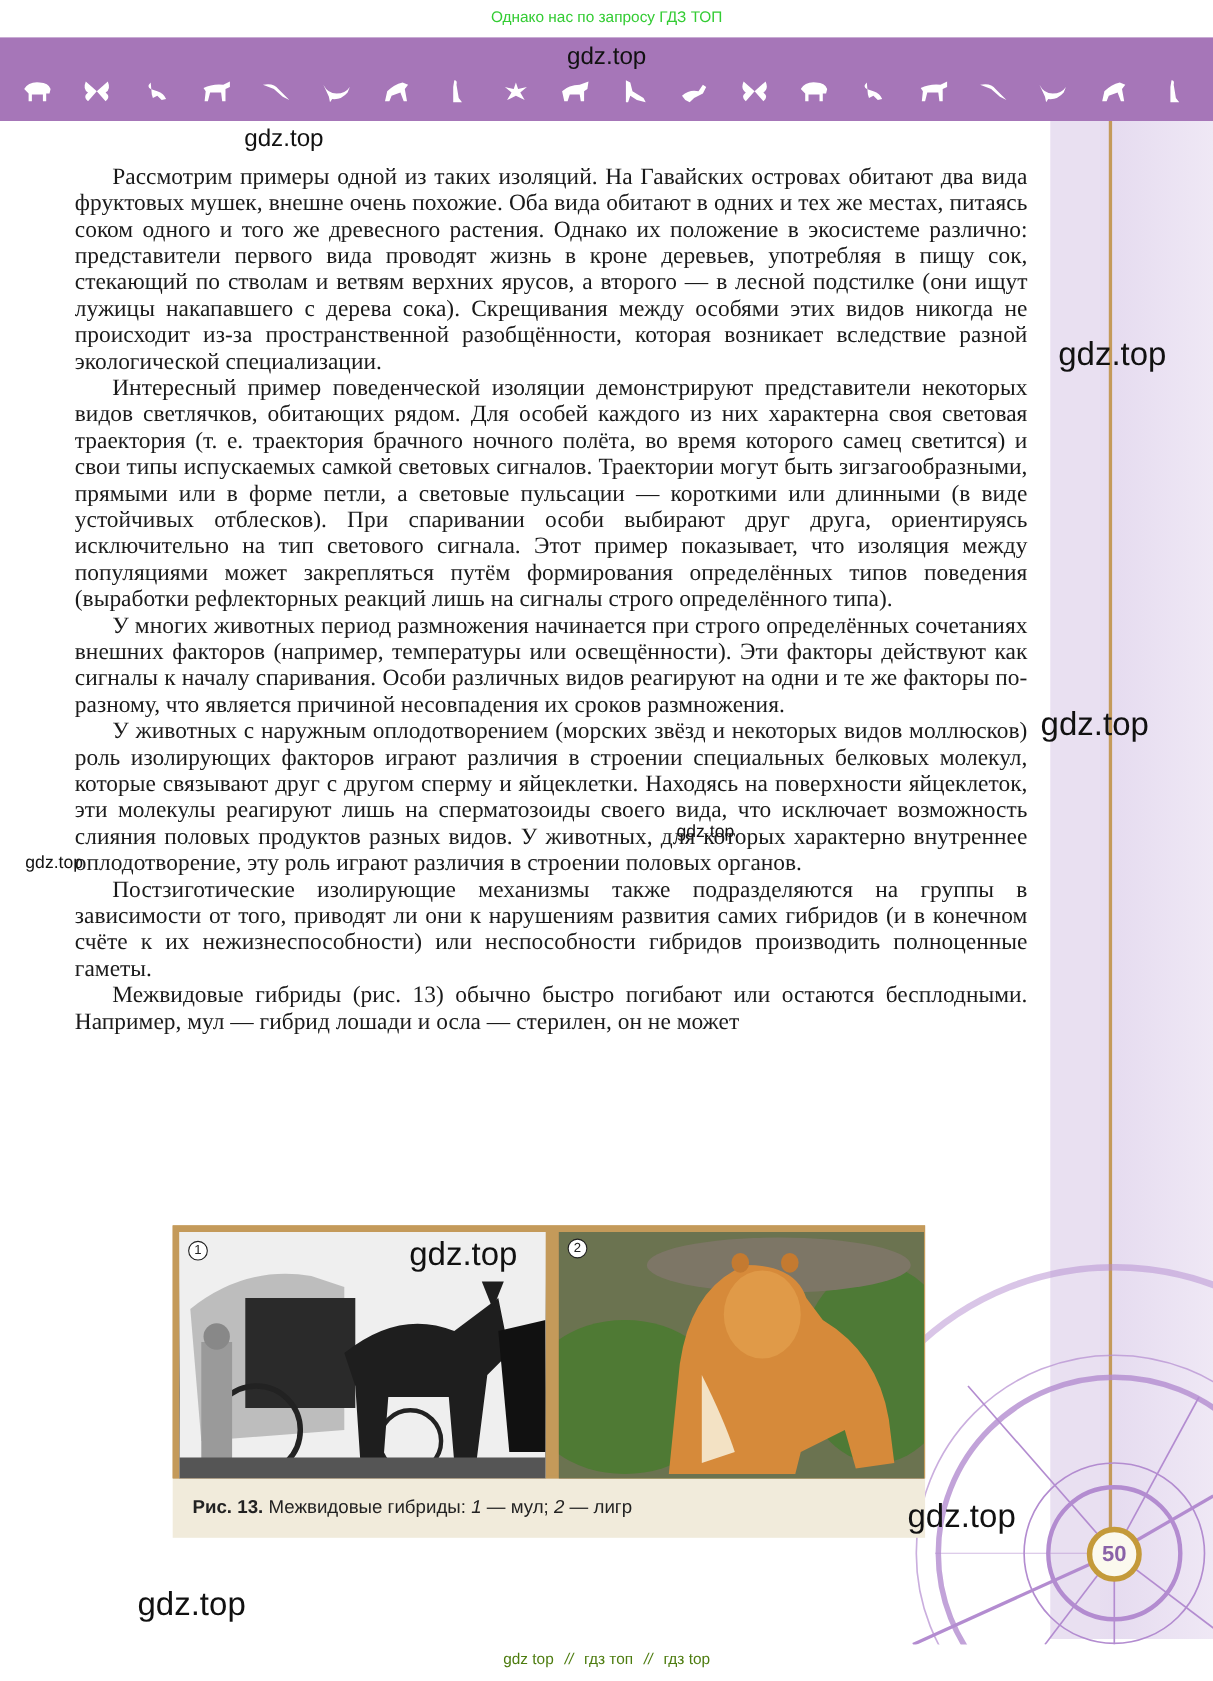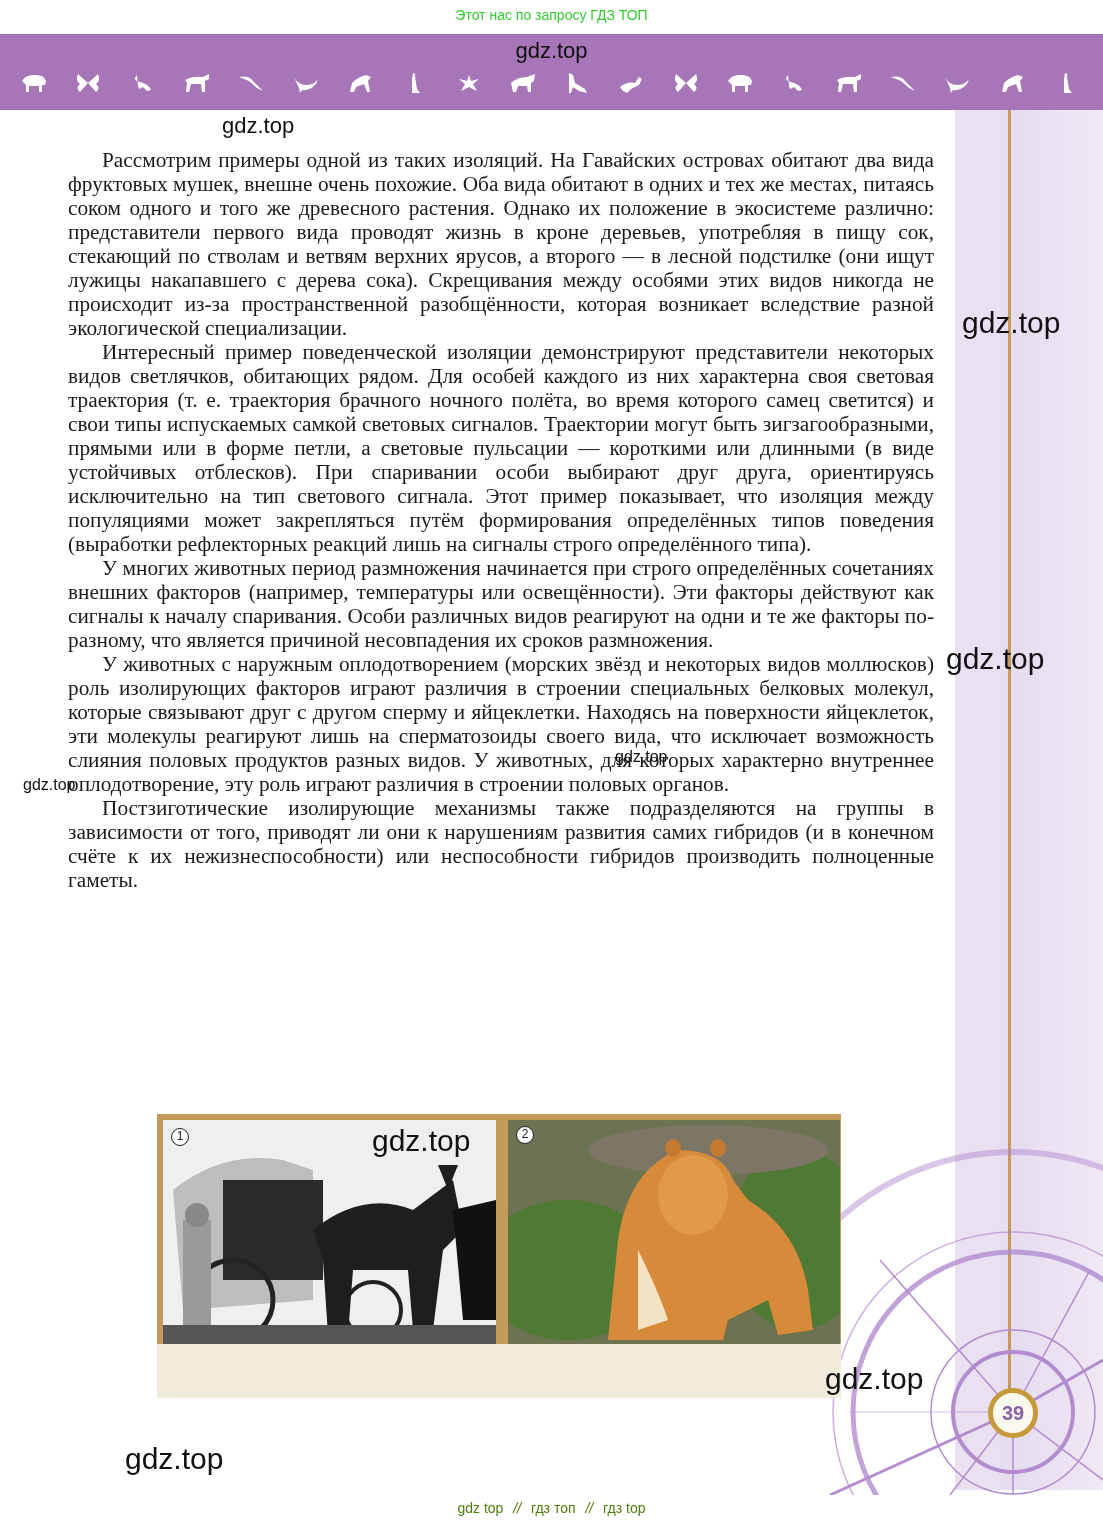--- a/index.html
+++ b/index.html
@@ -86,21 +86,21 @@
   .caption i { font-style: italic; }
 
   .footer-links {
     position: absolute; left: 0; top: 1500px; width: 1103px; text-align: center;
     font-family: "Liberation Sans", sans-serif; font-size: 14px; color: #4d7c0f;
   }
 </style>
 </head>
 <body>
 
-<div class="top-banner">Этот нас по запросу ГДЗ ТОП</div>
+<div class="top-banner">Однако нас по запросу ГДЗ ТОП</div>
 
 <div class="header-band">
   <div class="wm">gdz.top</div>
   <div class="animal-row" id="animal-row">
       <div class="animal">
         <svg viewBox="0 0 28 24" fill="#ffffff">
           <path d="M2 10 Q6 3 16 4 Q24 4 26 10 L25 14 L22 14 L22 21 L19 21 L19 15 L9 15 L9 21 L6 21 L6 14 Z"></path>
         </svg>
       </div>
       <div class="animal">
@@ -223,20 +223,21 @@
     <line x1="193" y1="312" x2="193" y2="395" stroke-width="1.5"></line>
   </g>
 </svg>
 
 <div class="text-col">
   <p class="ind">Рассмотрим примеры одной из таких изоляций. На Гавайских островах обитают два вида фруктовых мушек, внешне очень похожие. Оба вида обитают в одних и тех же местах, питаясь соком одного и того же древесного растения. Однако их положение в экосистеме различно: представители первого вида проводят жизнь в кроне деревьев, употребляя в пищу сок, стекающий по стволам и ветвям верхних ярусов, а второго — в лесной подстилке (они ищут лужицы накапавшего с дерева сока). Скрещивания между особями этих видов никогда не происходит из-за пространственной разобщённости, которая возникает вследствие разной экологической специализации.</p>
   <p class="ind">Интересный пример поведенческой изоляции демонстрируют представители некоторых видов светлячков, обитающих рядом. Для особей каждого из них характерна своя световая траектория (т. е. траектория брачного ночного полёта, во время которого самец светится) и свои типы испускаемых самкой световых сигналов. Траектории могут быть зигзагообразными, прямыми или в форме петли, а световые пульсации — короткими или длинными (в виде устойчивых отблесков). При спаривании особи выбирают друг друга, ориентируясь исключительно на тип светового сигнала. Этот пример показывает, что изоляция между популяциями может закрепляться путём формирования определённых типов поведения (выработки рефлекторных реакций лишь на сигналы строго определённого типа).</p>
   <p class="ind">У многих животных период размножения начинается при строго определённых сочетаниях внешних факторов (например, температуры или освещённости). Эти факторы действуют как сигналы к началу спаривания. Особи различных видов реагируют на одни и те же факторы по-разному, что является причиной несовпадения их сроков размножения.</p>
   <p class="ind">У животных с наружным оплодотворением (морских звёзд и некоторых видов моллюсков) роль изолирующих факторов играют различия в строении специальных белковых молекул, которые связывают друг с другом сперму и яйцеклетки. Находясь на поверхности яйцеклеток, эти молекулы реагируют лишь на сперматозоиды своего вида, что исключает возможность слияния половых продуктов разных видов. У животных, для которых характерно внутреннее оплодотворение, эту роль играют различия в строении половых органов.</p>
   <p class="ind"><b>Постзиготические изолирующие механизмы</b><span> также подразделяются на группы в зависимости от того, приводят ли они к нарушениям развития самих гибридов (и в конечном счёте к их нежизнеспособности) или неспособности гибридов производить полноценные гаметы.</span></p>
+  <p class="ind">Межвидовые гибриды (рис. 13) обычно быстро погибают или остаются бесплодными. Например, мул — гибрид лошади и осла — стерилен, он не может</p>
 </div>
 
 <div class="wm-abs" style="left:222px;top:113px;font-size:22px;">gdz.top</div>
 <div class="wm-abs" style="left:962px;top:306px;font-size:30px;">gdz.top</div>
 <div class="wm-abs" style="left:946px;top:642px;font-size:30px;">gdz.top</div>
 <div class="wm-abs" style="left:615px;top:748px;font-size:16px;">gdz.top</div>
 <div class="wm-abs" style="left:23px;top:776px;font-size:16px;">gdz.top</div>
 
 <div class="figure">
   <div class="fig-frame">
@@ -265,26 +266,29 @@
         <ellipse cx="200" cy="30" rx="120" ry="25" fill="#7d7666"></ellipse>
         <path d="M100 220 L110 120 Q120 50 170 30 Q215 30 225 60 L240 80 Q290 110 300 170 L305 210 L270 215 L260 180 L220 200 L215 220 Z" fill="#d68a3a"></path>
         <path d="M130 130 Q150 170 160 200 L130 210 Z" fill="#f3e2c4"></path>
         <ellipse cx="185" cy="75" rx="35" ry="40" fill="#e09a48"></ellipse>
         <ellipse cx="165" cy="28" rx="8" ry="9" fill="#c47a30"></ellipse>
         <ellipse cx="210" cy="28" rx="8" ry="9" fill="#c47a30"></ellipse>
       </svg>
       <div class="num-badge" style="left:8px;top:6px;background:#fff;">2</div>
     </div>
   </div>
+  <div class="caption">
+    <b>Рис. 13.</b><span> Межвидовые гибриды: </span><i>1</i><span> — мул; </span><i>2</i><span> — лигр</span>
+  </div>
 </div>
 
 <div class="wm-abs" style="left:825px;top:1362px;font-size:30px;">gdz.top</div>
 <div class="wm-abs" style="left:125px;top:1442px;font-size:30px;">gdz.top</div>
 
-<div class="page-num">39</div>
+<div class="page-num">50</div>
 
 <div class="footer-links">
   <span>gdz top</span>
   <span style="margin:0 6px;font-style:italic;">//</span>
   <span>гдз топ</span>
   <span style="margin:0 6px;font-style:italic;">//</span>
   <span>гдз top</span>
 </div>
 
 </body></html>

